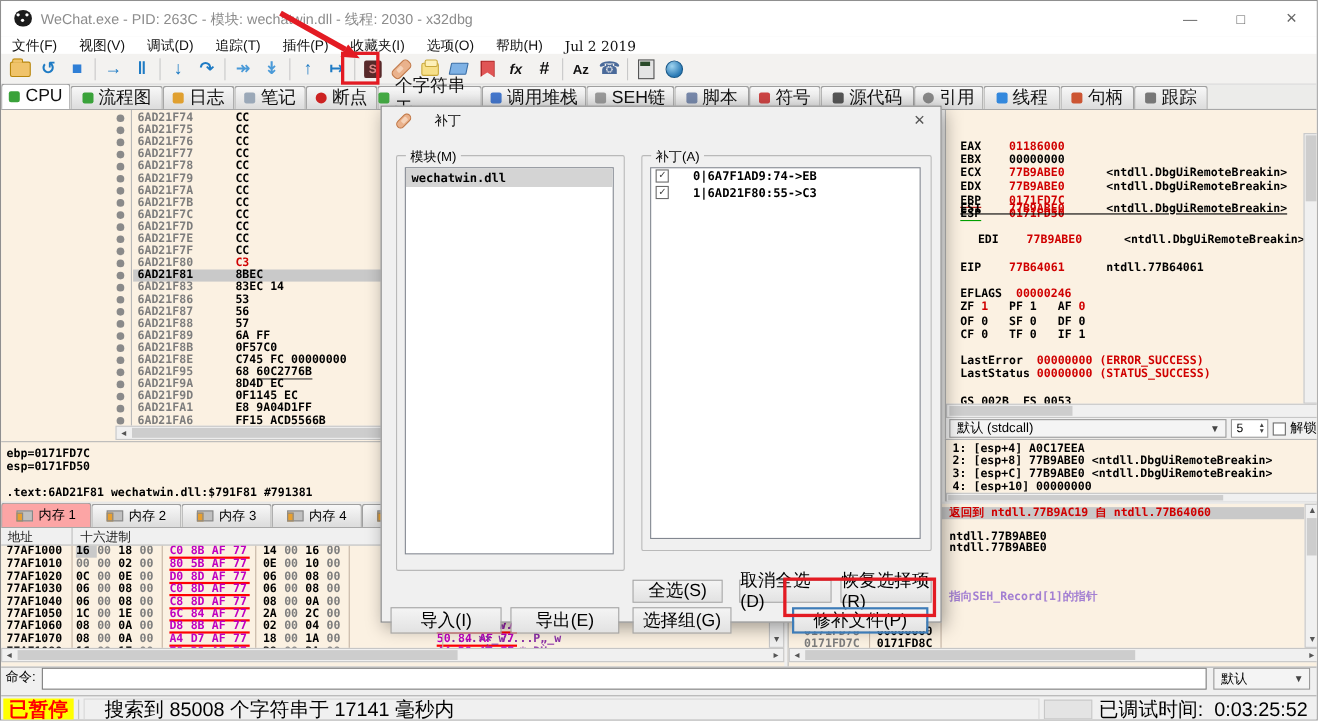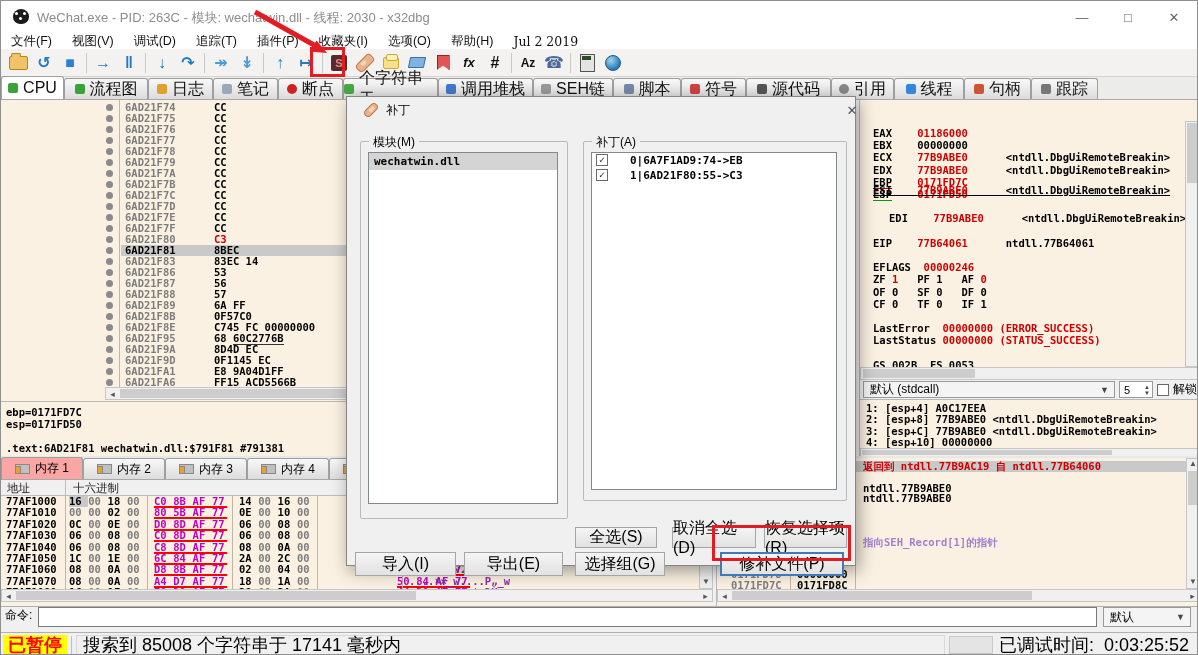--- a/index.html
+++ b/index.html
@@ -87,27 +87,27 @@
   .cm-seh{color:#a37fd2;}
   
   .cmdrow{position:absolute;left:0;top:605px;width:100%;height:26px;background:#f0f0f0;border-top:1px solid #b0b0b0;display:flex;align-items:flex-start;box-sizing:border-box;}
   .cmdlabel{font-size:12px;padding:0 6px 0 4px;}
   .cmdinput{flex:1;height:18px;background:#fff;border:1px solid #7a7a7a;font-size:12px;padding:0 4px;outline:none;}
   .combo{width:88px;height:20px;margin:0 6px;background:#f4f4f4;border:1px solid #9a9a9a;display:flex;align-items:center;font-size:12px;box-sizing:border-box;padding-left:6px;justify-content:space-between;}
   .combo .arr{font-size:9px;color:#444;padding-right:5px;}
   .statusbar{position:absolute;left:0;top:631px;width:100%;height:24px;background:#f0f0f0;border-top:1px solid #b0b0b0;display:flex;align-items:center;font-size:18px;box-sizing:border-box;}
   .paused{width:64px;height:20px;margin-left:2px;background:#ffff00;color:#ff0000;font-weight:bold;display:flex;align-items:center;justify-content:center;}
   .stsep{width:1px;height:18px;background:#c0c0c0;margin:0 4px;}
-  .stmsg{flex:1;height:18px;display:flex;align-items:center;padding-left:6px;border:1px solid #d8d8d8;margin-right:4px;}
+  .stmsg{flex:1;height:18px;display:flex;align-items:center;padding-left:18px;border:1px solid #d8d8d8;margin-right:4px;}
   .stcell{width:42px;height:16px;background:#e4e4e4;border:1px solid #c8c8c8;margin-right:6px;}
   .sttime{padding-right:8px;white-space:pre;}
   
   .dialog{position:absolute;left:345px;top:95px;width:510px;height:470px;background:#f0f0f0;border:1px solid #848484;
     box-shadow:3px 5px 16px rgba(0,0,0,0.38);z-index:50;box-sizing:border-box;}
-  .dlg-title{position:absolute;left:16px;top:0;width:100%;height:26px;display:flex;align-items:center;padding:0 0;font-size:12px;box-sizing:border-box;gap:7px;}
+  .dlg-title{position:absolute;left:0;top:0;width:100%;height:26px;display:flex;align-items:center;padding:0 12px;font-size:12px;box-sizing:border-box;gap:20px;}
   .dlg-close{position:absolute;right:6px;top:4px;width:26px;height:18px;display:flex;align-items:center;justify-content:center;color:#555;font-size:13px;}
   .grpbox{position:absolute;border:1px solid #b9b9b9;border-radius:2px;}
   .grplabel{position:absolute;top:-8px;left:8px;background:#f0f0f0;padding:0 4px;font-size:12px;}
   .dlglist{position:absolute;background:#fff;border:1px solid #828790;box-sizing:border-box;overflow:hidden;}
   .moditem{height:17px;display:flex;align-items:center;padding-left:5px;font-size:11px;font-weight:bold;}
   .moditem.sel{background:#d4d4d4;}
   .patchrow{height:15px;display:flex;align-items:center;font-size:11px;font-weight:bold;position:relative;}
   .cb{position:absolute;left:4px;top:1px;width:12px;height:12px;background:#fff;border:1px solid #6a6a6a;display:flex;align-items:center;justify-content:center;font-size:10px;color:#3a3a3a;box-sizing:border-box;line-height:10px;}
   .patchtxt{position:absolute;left:38px;}
   .dlgbtn{position:absolute;background:linear-gradient(#f4f4f4,#e2e2e2);border:1px solid #a5a5a5;font-size:16px;display:flex;align-items:center;justify-content:center;box-sizing:border-box;margin-top:22px;}

